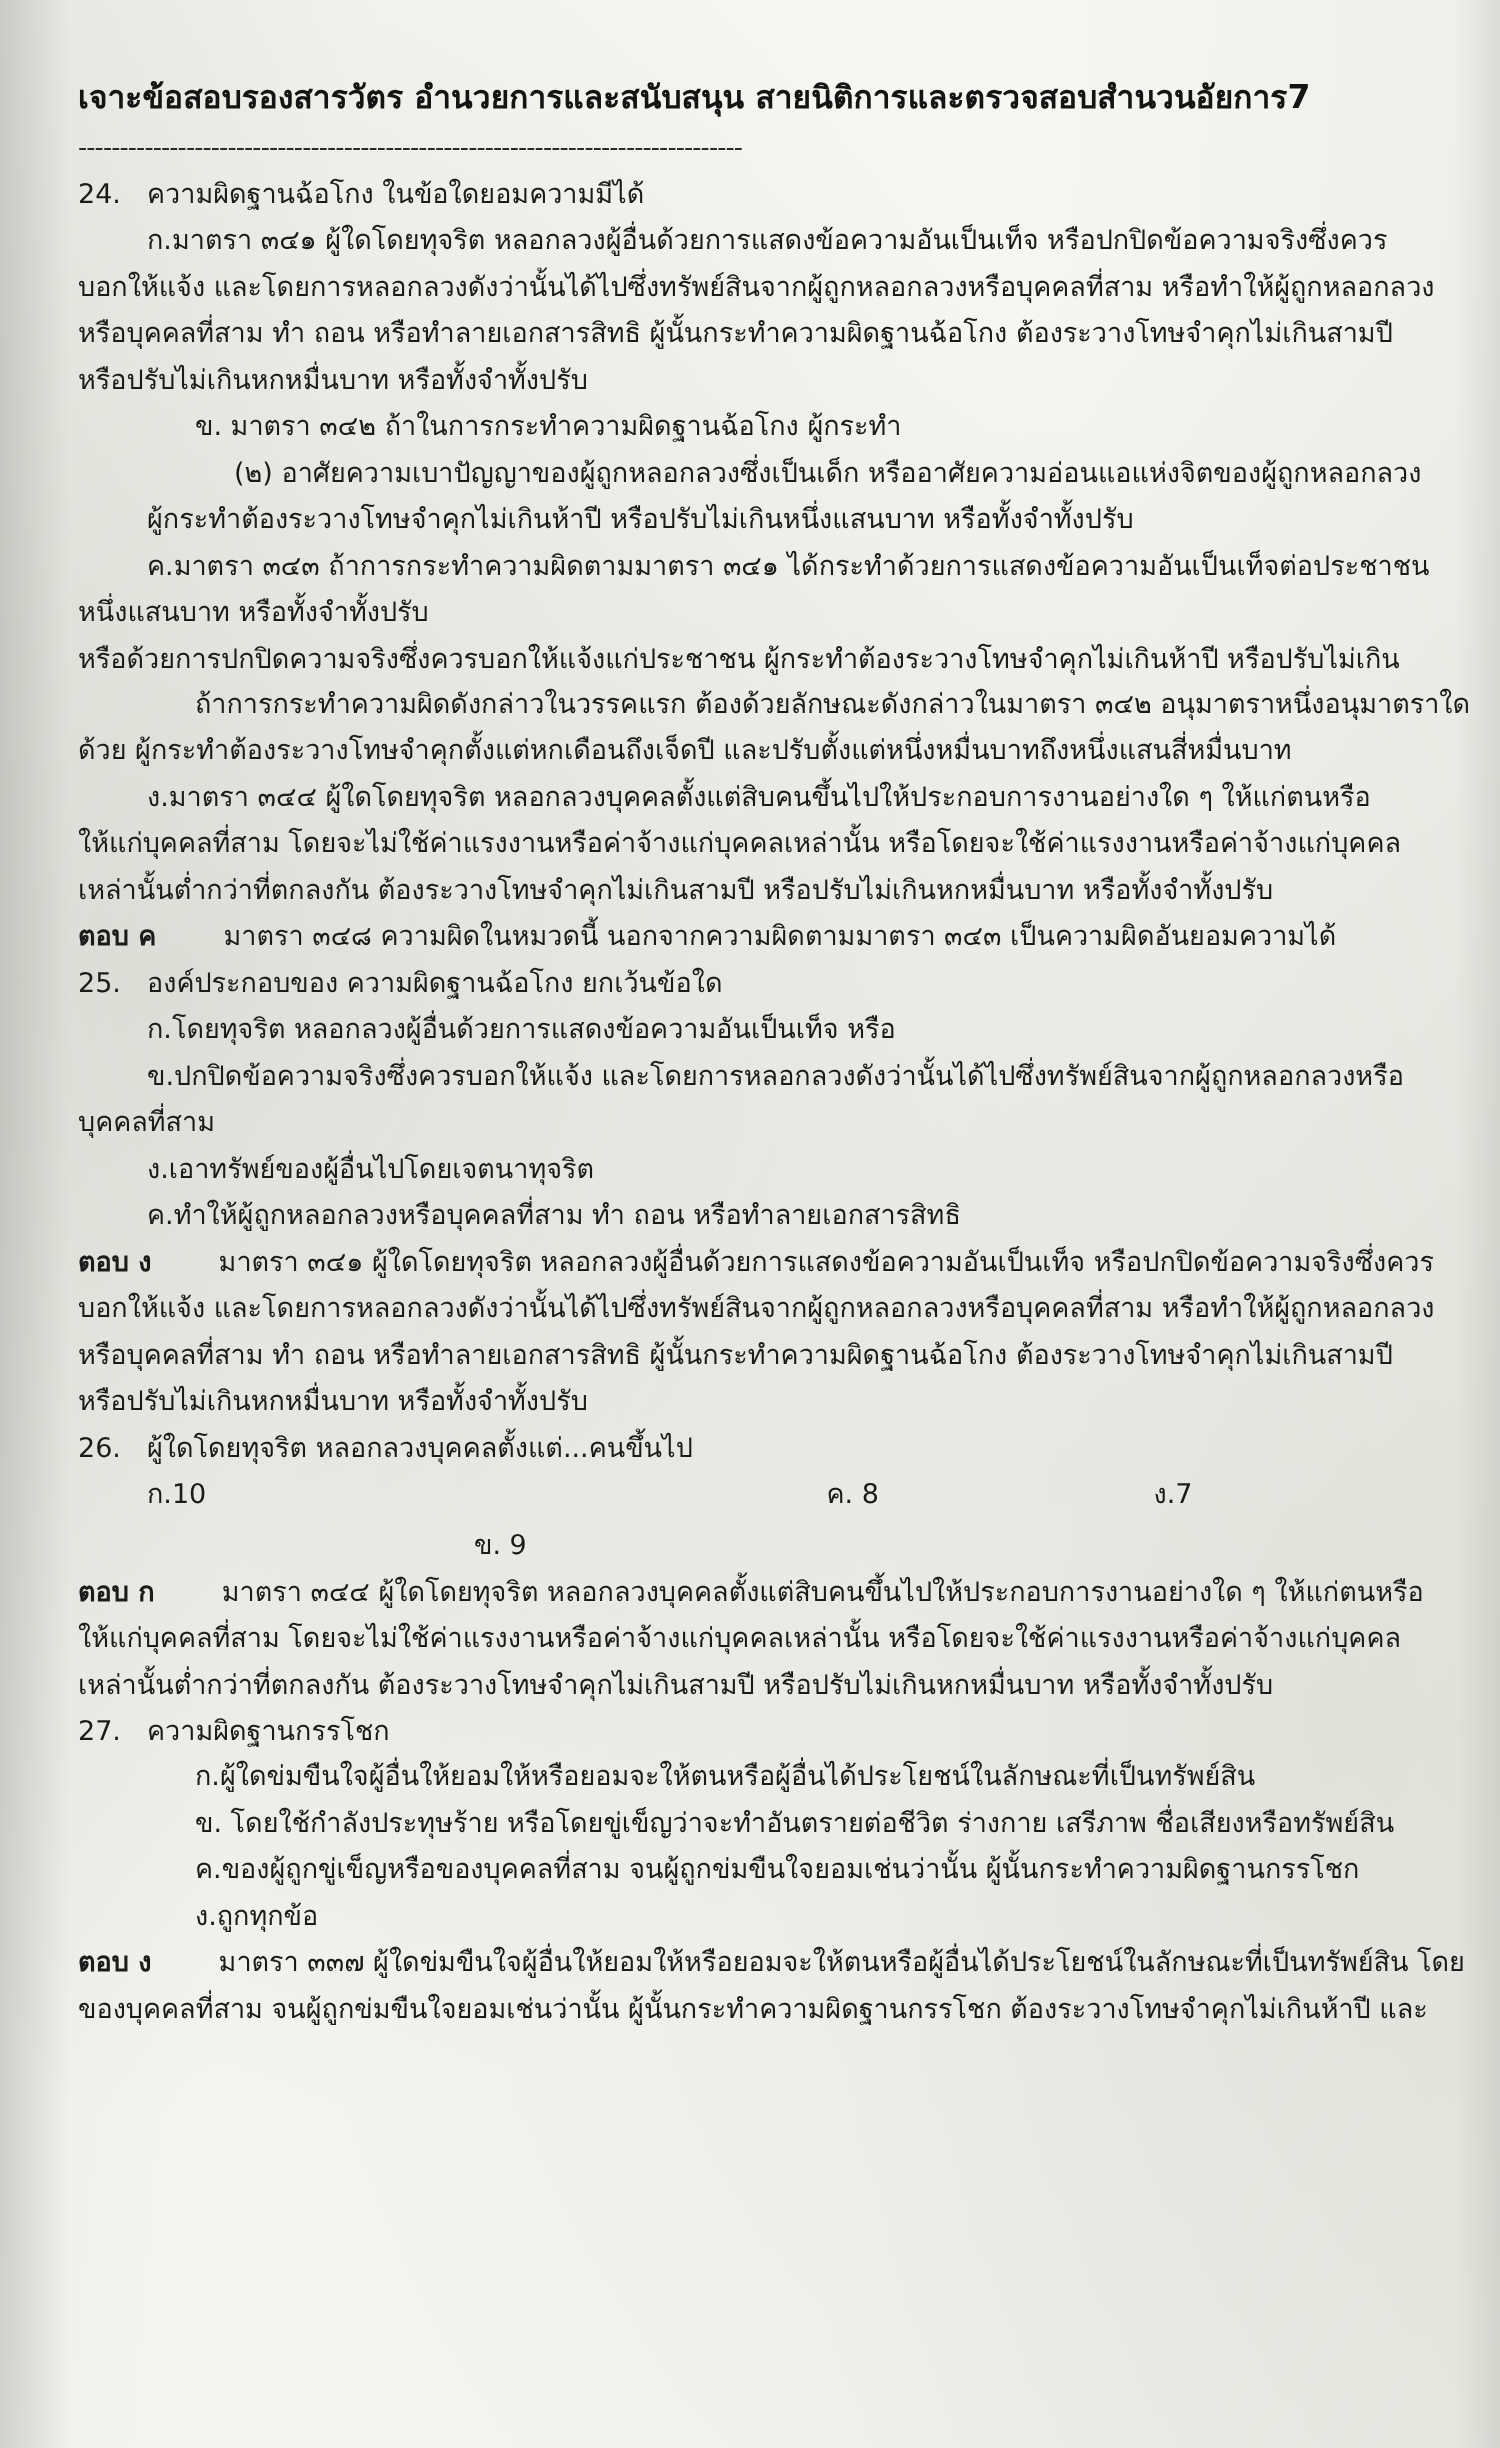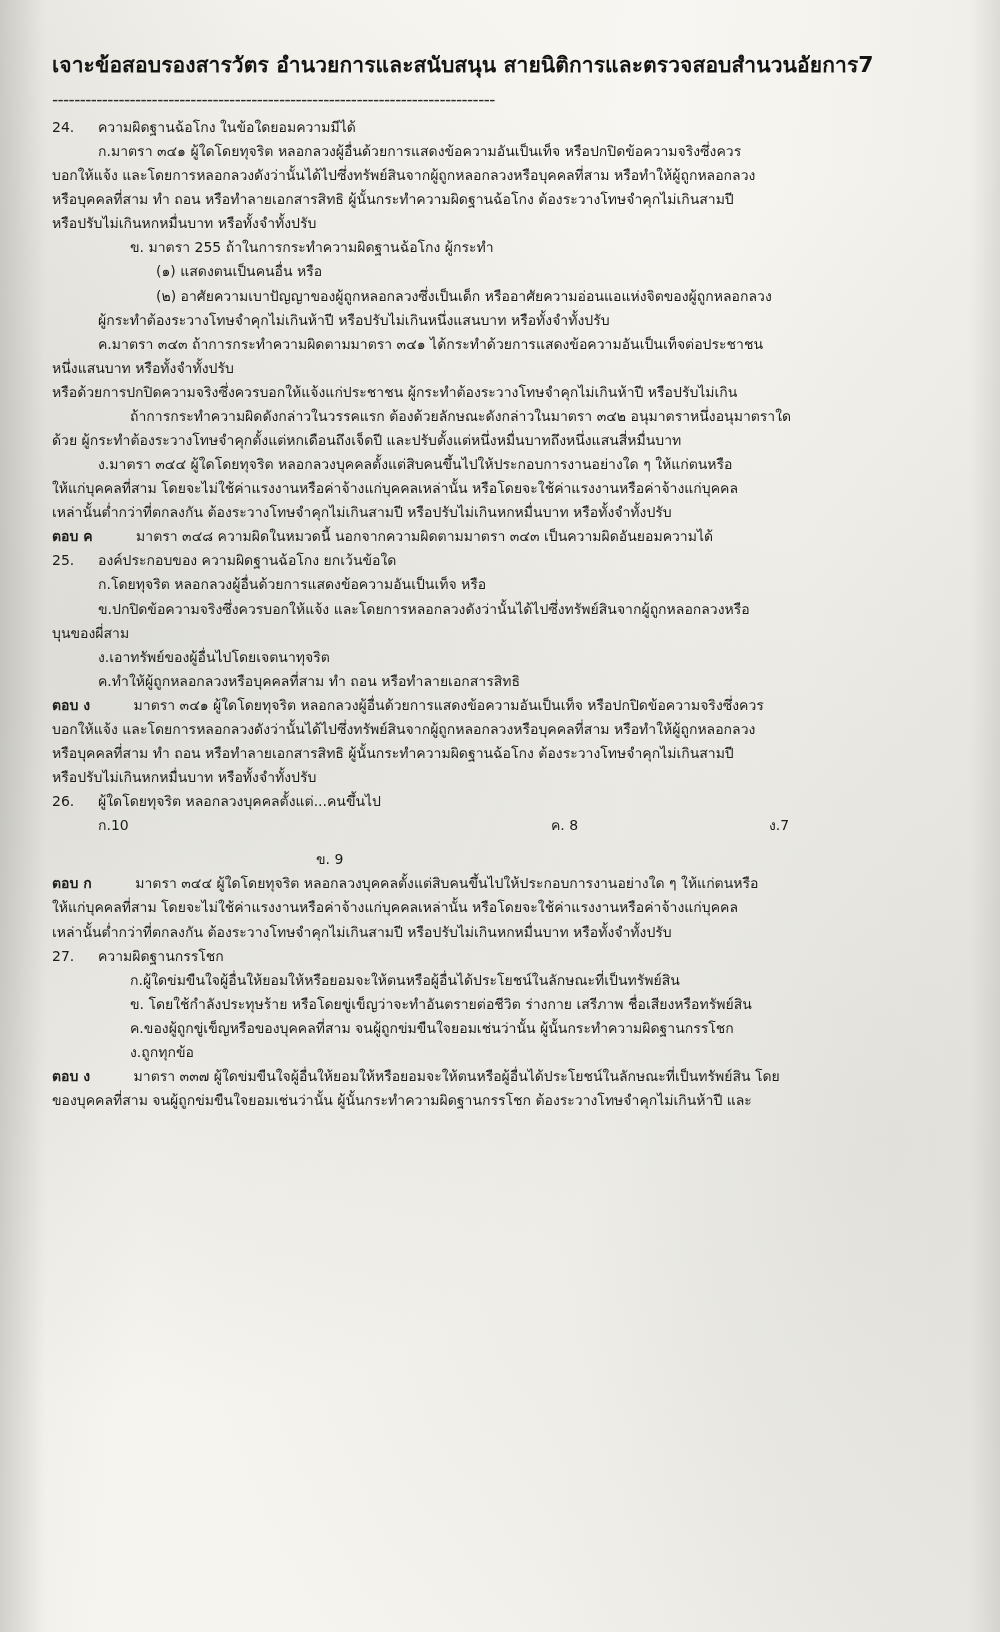--- a/index.html
+++ b/index.html
@@ -65,21 +65,21 @@
     font-size: 17px;
     letter-spacing: -0.6px;
     color: #2a2a2a;
     white-space: nowrap;
     overflow: hidden;
     height: 22px;
     margin-top: 2px;
     margin-bottom: 4px;
   }
   .body-block {
-    font-size: 14px;
+    font-size: 18px;
     line-height: 1.72;
     color: #1b1b1b;
   }
   .line {
     white-space: nowrap;
   }
   .q-num {
     display: inline-block;
     width: 46px;
   }
@@ -123,22 +123,21 @@
     <div class="body-block">
 
       <div>
         <div class="line">
           <span class="q-num">24.</span><span>ความผิดฐานฉ้อโกง ในข้อใดยอมความมีได้</span>
         </div>
         <div class="line ind-1">ก.มาตรา ๓๔๑  ผู้ใดโดยทุจริต หลอกลวงผู้อื่นด้วยการแสดงข้อความอันเป็นเท็จ หรือปกปิดข้อความจริงซึ่งควร</div>
         <div class="line">บอกให้แจ้ง และโดยการหลอกลวงดังว่านั้นได้ไปซึ่งทรัพย์สินจากผู้ถูกหลอกลวงหรือบุคคลที่สาม หรือทำให้ผู้ถูกหลอกลวง</div>
         <div class="line">หรือบุคคลที่สาม ทำ ถอน หรือทำลายเอกสารสิทธิ ผู้นั้นกระทำความผิดฐานฉ้อโกง ต้องระวางโทษจำคุกไม่เกินสามปี</div>
         <div class="line">หรือปรับไม่เกินหกหมื่นบาท หรือทั้งจำทั้งปรับ</div>
-        <div class="line ind-2">ข. มาตรา 255  ถ้าในการกระทำความผิดฐานฉ้อโกง ผู้กระทำ</div>
-        <div class="line ind-3">(๑) แสดงตนเป็นคนอื่น หรือ</div>
+        <div class="line ind-2">ข. มาตรา ๓๔๒  ถ้าในการกระทำความผิดฐานฉ้อโกง ผู้กระทำ</div>
         <div class="line ind-3">(๒) อาศัยความเบาปัญญาของผู้ถูกหลอกลวงซึ่งเป็นเด็ก หรืออาศัยความอ่อนแอแห่งจิตของผู้ถูกหลอกลวง</div>
         <div class="line ind-1">ผู้กระทำต้องระวางโทษจำคุกไม่เกินห้าปี หรือปรับไม่เกินหนึ่งแสนบาท หรือทั้งจำทั้งปรับ</div>
         <div class="line ind-1">ค.มาตรา ๓๔๓  ถ้าการกระทำความผิดตามมาตรา ๓๔๑ ได้กระทำด้วยการแสดงข้อความอันเป็นเท็จต่อประชาชน</div>
         <div class="line">หนึ่งแสนบาท หรือทั้งจำทั้งปรับ</div>
         <div class="line">หรือด้วยการปกปิดความจริงซึ่งควรบอกให้แจ้งแก่ประชาชน ผู้กระทำต้องระวางโทษจำคุกไม่เกินห้าปี หรือปรับไม่เกิน</div>
         <div class="line ind-2">ถ้าการกระทำความผิดดังกล่าวในวรรคแรก ต้องด้วยลักษณะดังกล่าวในมาตรา ๓๔๒ อนุมาตราหนึ่งอนุมาตราใด</div>
         <div class="line">ด้วย ผู้กระทำต้องระวางโทษจำคุกตั้งแต่หกเดือนถึงเจ็ดปี และปรับตั้งแต่หนึ่งหมื่นบาทถึงหนึ่งแสนสี่หมื่นบาท</div>
         <div class="line ind-1">ง.มาตรา ๓๔๔  ผู้ใดโดยทุจริต หลอกลวงบุคคลตั้งแต่สิบคนขึ้นไปให้ประกอบการงานอย่างใด ๆ ให้แก่ตนหรือ</div>
         <div class="line">ให้แก่บุคคลที่สาม โดยจะไม่ใช้ค่าแรงงานหรือค่าจ้างแก่บุคคลเหล่านั้น หรือโดยจะใช้ค่าแรงงานหรือค่าจ้างแก่บุคคล</div>
         <div class="line">เหล่านั้นต่ำกว่าที่ตกลงกัน ต้องระวางโทษจำคุกไม่เกินสามปี หรือปรับไม่เกินหกหมื่นบาท หรือทั้งจำทั้งปรับ</div>
@@ -147,21 +146,21 @@
           <span class="ans-rest">มาตรา ๓๔๘  ความผิดในหมวดนี้ นอกจากความผิดตามมาตรา ๓๔๓ เป็นความผิดอันยอมความได้</span>
         </div>
       </div>
 
       <div>
         <div class="line">
           <span class="q-num">25.</span><span>องค์ประกอบของ ความผิดฐานฉ้อโกง ยกเว้นข้อใด</span>
         </div>
         <div class="line ind-1">ก.โดยทุจริต หลอกลวงผู้อื่นด้วยการแสดงข้อความอันเป็นเท็จ หรือ</div>
         <div class="line ind-1">ข.ปกปิดข้อความจริงซึ่งควรบอกให้แจ้ง และโดยการหลอกลวงดังว่านั้นได้ไปซึ่งทรัพย์สินจากผู้ถูกหลอกลวงหรือ</div>
-        <div class="line">บุนของผี่สาม</div>
+        <div class="line">บุคคลที่สาม</div>
         <div class="line ind-1">ง.เอาทรัพย์ของผู้อื่นไปโดยเจตนาทุจริต</div>
         <div class="line ind-1">ค.ทำให้ผู้ถูกหลอกลวงหรือบุคคลที่สาม ทำ ถอน หรือทำลายเอกสารสิทธิ</div>
         <div class="line">
           <span class="ans">ตอบ ง</span>
           <span class="ans-rest">มาตรา ๓๔๑  ผู้ใดโดยทุจริต หลอกลวงผู้อื่นด้วยการแสดงข้อความอันเป็นเท็จ หรือปกปิดข้อความจริงซึ่งควร</span>
         </div>
         <div class="line">บอกให้แจ้ง และโดยการหลอกลวงดังว่านั้นได้ไปซึ่งทรัพย์สินจากผู้ถูกหลอกลวงหรือบุคคลที่สาม หรือทำให้ผู้ถูกหลอกลวง</div>
         <div class="line">หรือบุคคลที่สาม ทำ ถอน หรือทำลายเอกสารสิทธิ ผู้นั้นกระทำความผิดฐานฉ้อโกง ต้องระวางโทษจำคุกไม่เกินสามปี</div>
         <div class="line">หรือปรับไม่เกินหกหมื่นบาท หรือทั้งจำทั้งปรับ</div>
       </div>

